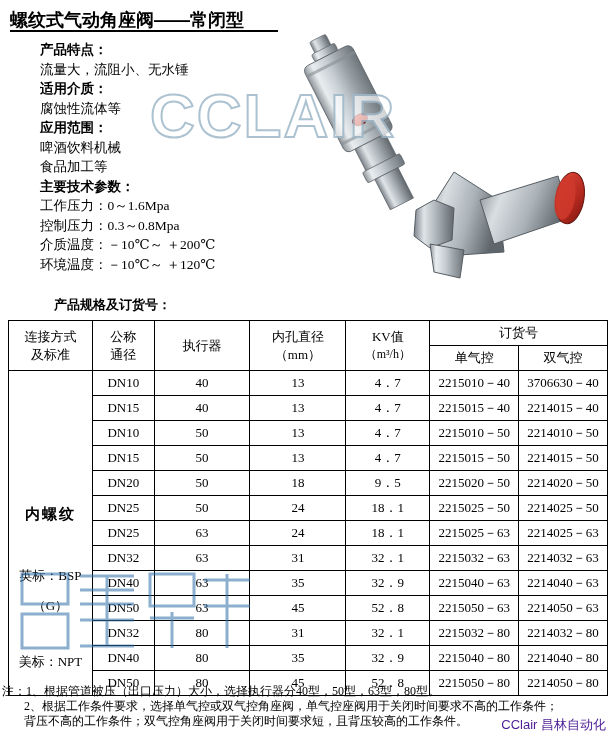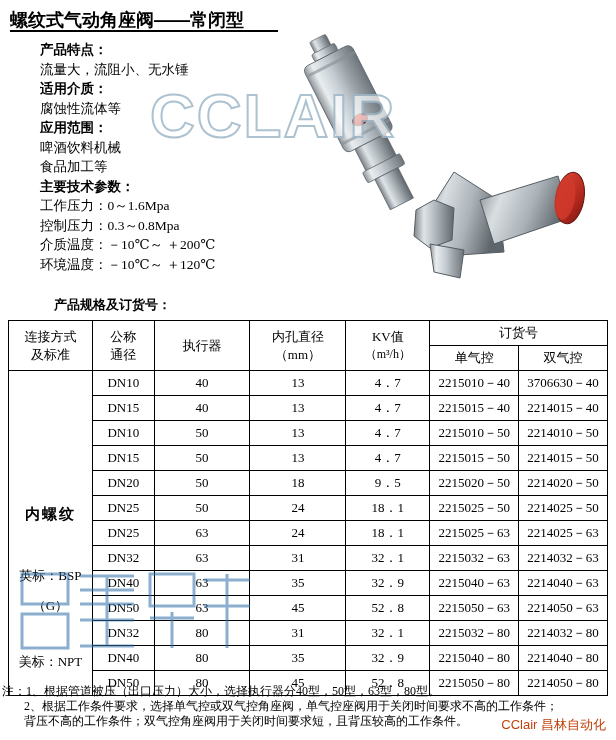--- a/index.html
+++ b/index.html
@@ -105,21 +105,21 @@
     line-height: 15px;
   }
   .notes div { white-space: nowrap; }
   .note-indent { padding-left: 22px; }
 
   
   .footer-brand {
     position: absolute; right: 10px; bottom: 6px;
     font-size: 13px;
     font-family: "Liberation Sans", "DejaVu Sans", sans-serif;
-    color: #c2410c;
+    color: #4c1d95;
     white-space: nowrap;
   }
 
   
   .stamp {
     position: absolute; left: 14px; top: 560px;
     width: 250px; height: 110px;
     pointer-events: none;
     opacity: 0.55;
   }

